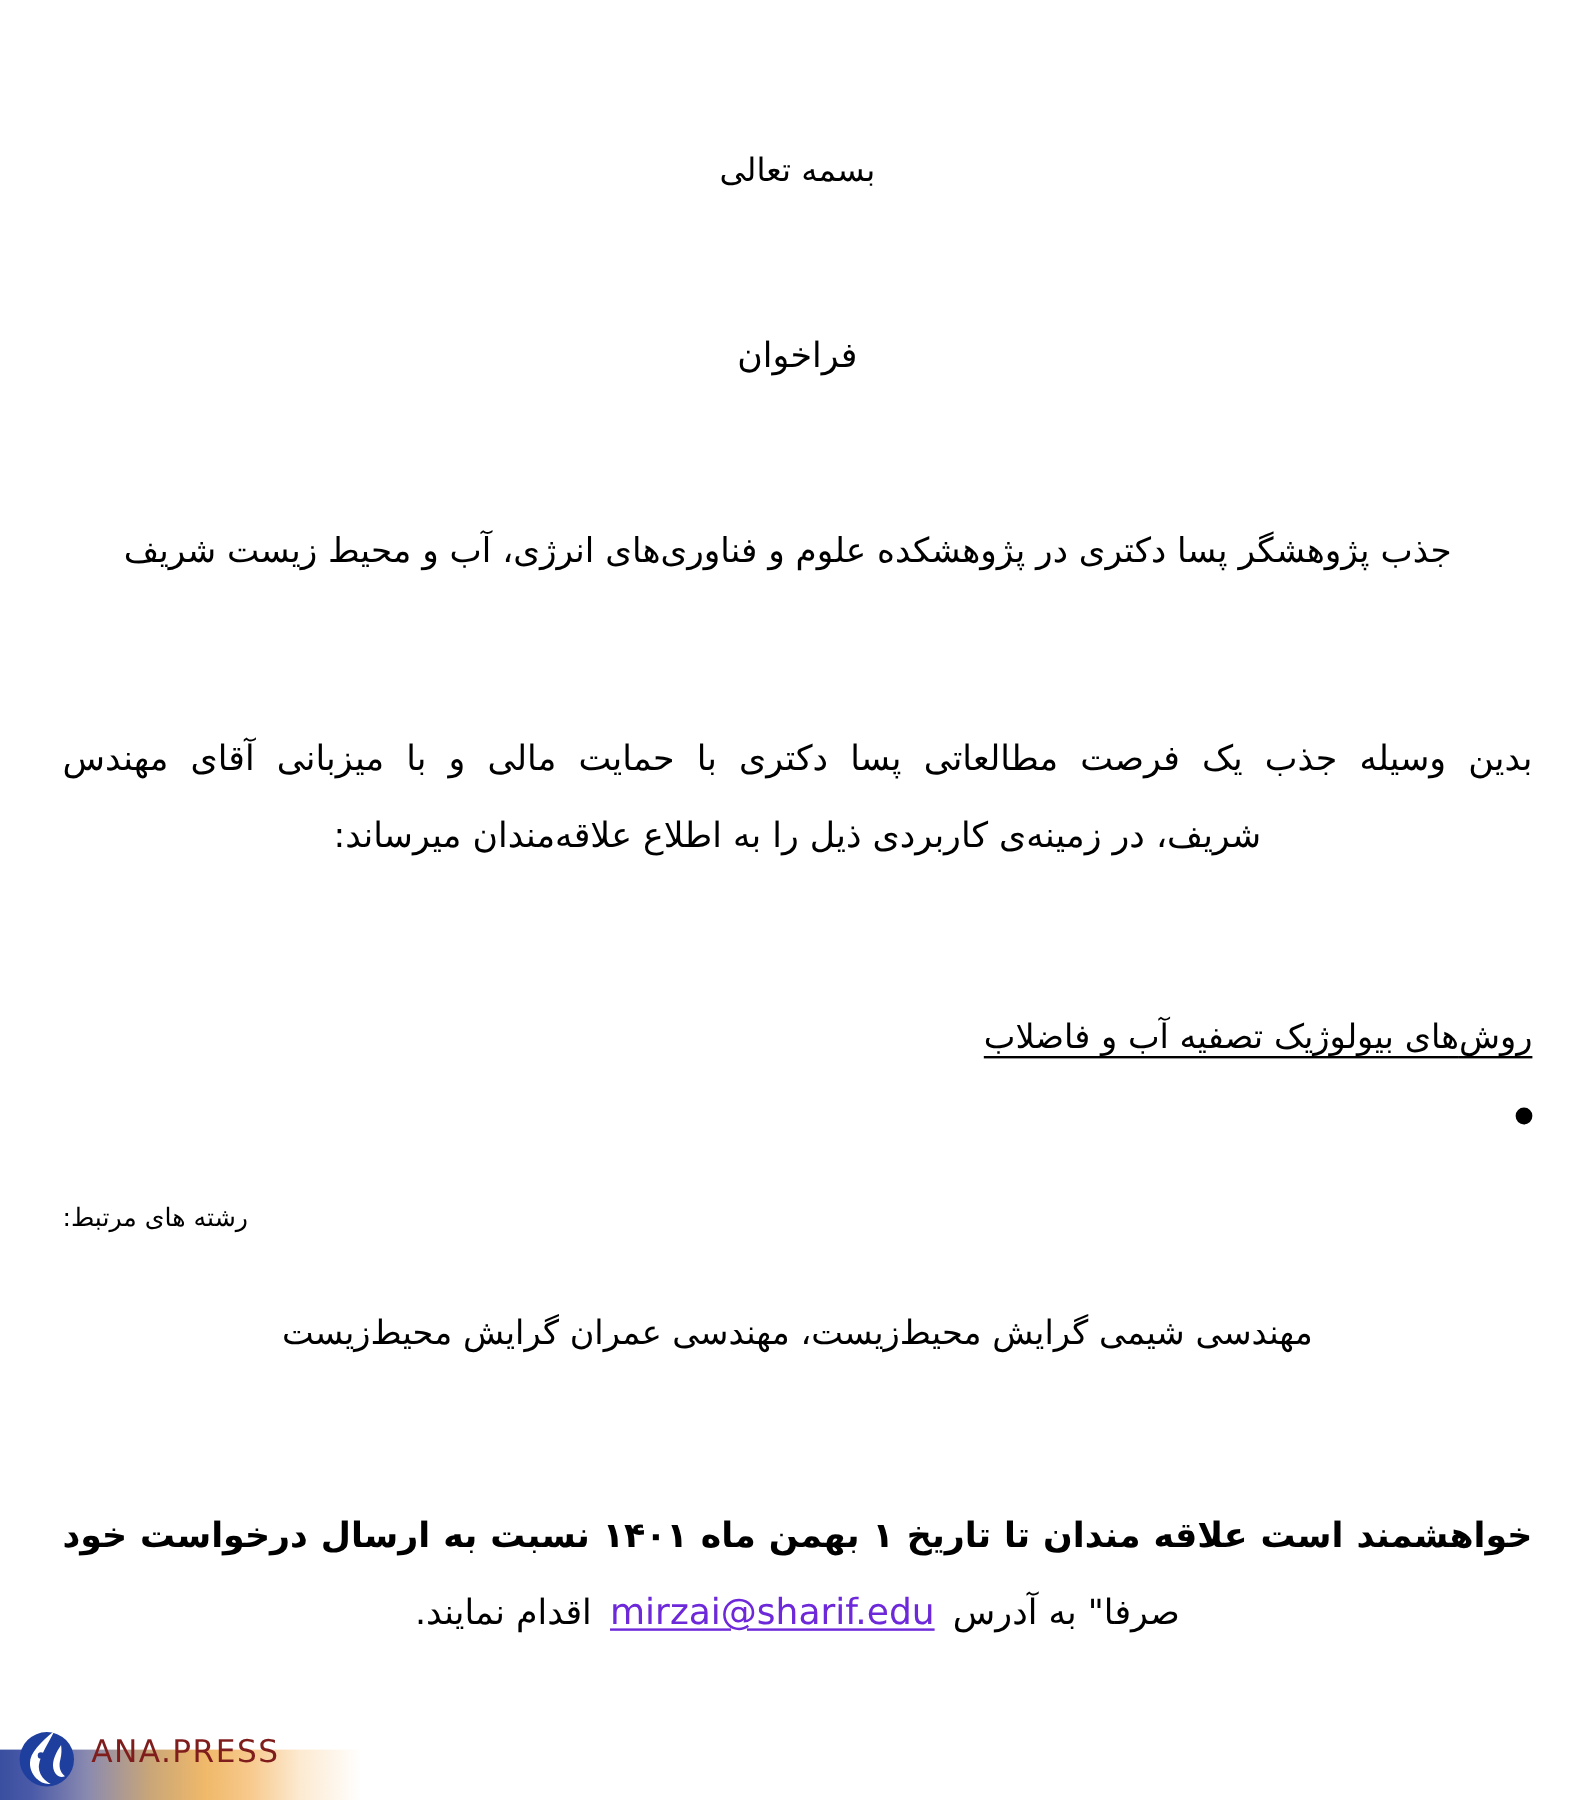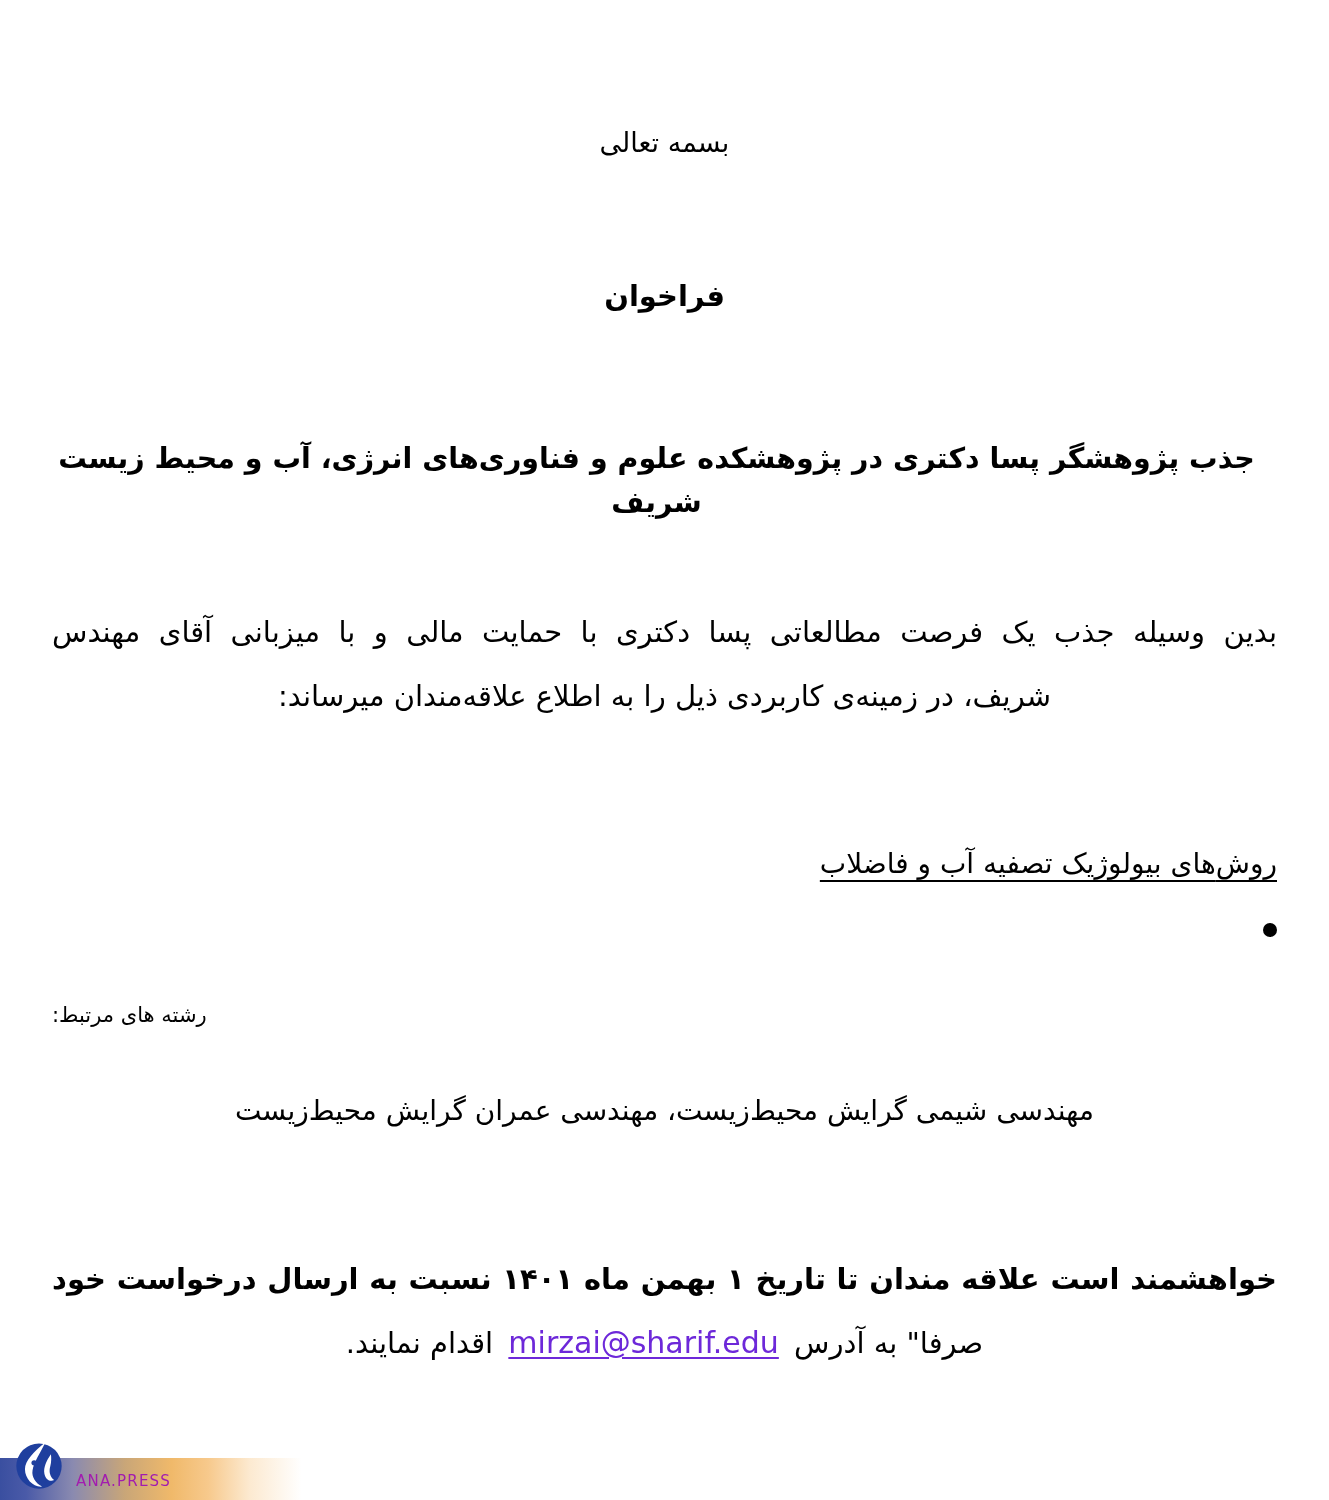--- a/index.html
+++ b/index.html
@@ -44,32 +44,32 @@
     letter-spacing: 0.2px;
   }
 
   .call-heading {
     position: absolute;
     top: 275px;
     left: 0;
     right: 0;
     text-align: center;
     font-size: 29px;
-    font-weight: bold;
+    font-weight: normal;
     line-height: 1.5;
   }
 
   .main-title {
     position: absolute;
     top: 437px;
     left: 52px;
     right: 68px;
     text-align: center;
     font-size: 28.5px;
-    font-weight: bold;
+    font-weight: normal;
     line-height: 1.55;
   }
 
   .intro {
     position: absolute;
     top: 600px;
     left: 52px;
     right: 52px;
     font-size: 29px;
     line-height: 64px;
@@ -183,25 +183,25 @@
   .watermark-logo {
     position: absolute;
     left: 12px;
     bottom: 8px;
     width: 54px;
     height: 54px;
   }
   .watermark-text {
     position: absolute;
     left: 76px;
-    bottom: 10px;
+    bottom: 25px;
     font-family: "DejaVu Sans", "Liberation Sans", sans-serif;
-    font-size: 15px;
+    font-size: 26px;
     letter-spacing: 1.2px;
-    color: #a21caf;
+    color: #7f1d1d;
     direction: ltr;
     font-weight: normal;
   }
 </style>
 </head>
 <body>
 
 <div class="page">
 
   <div class="bismillah line">بسمه تعالی</div>

